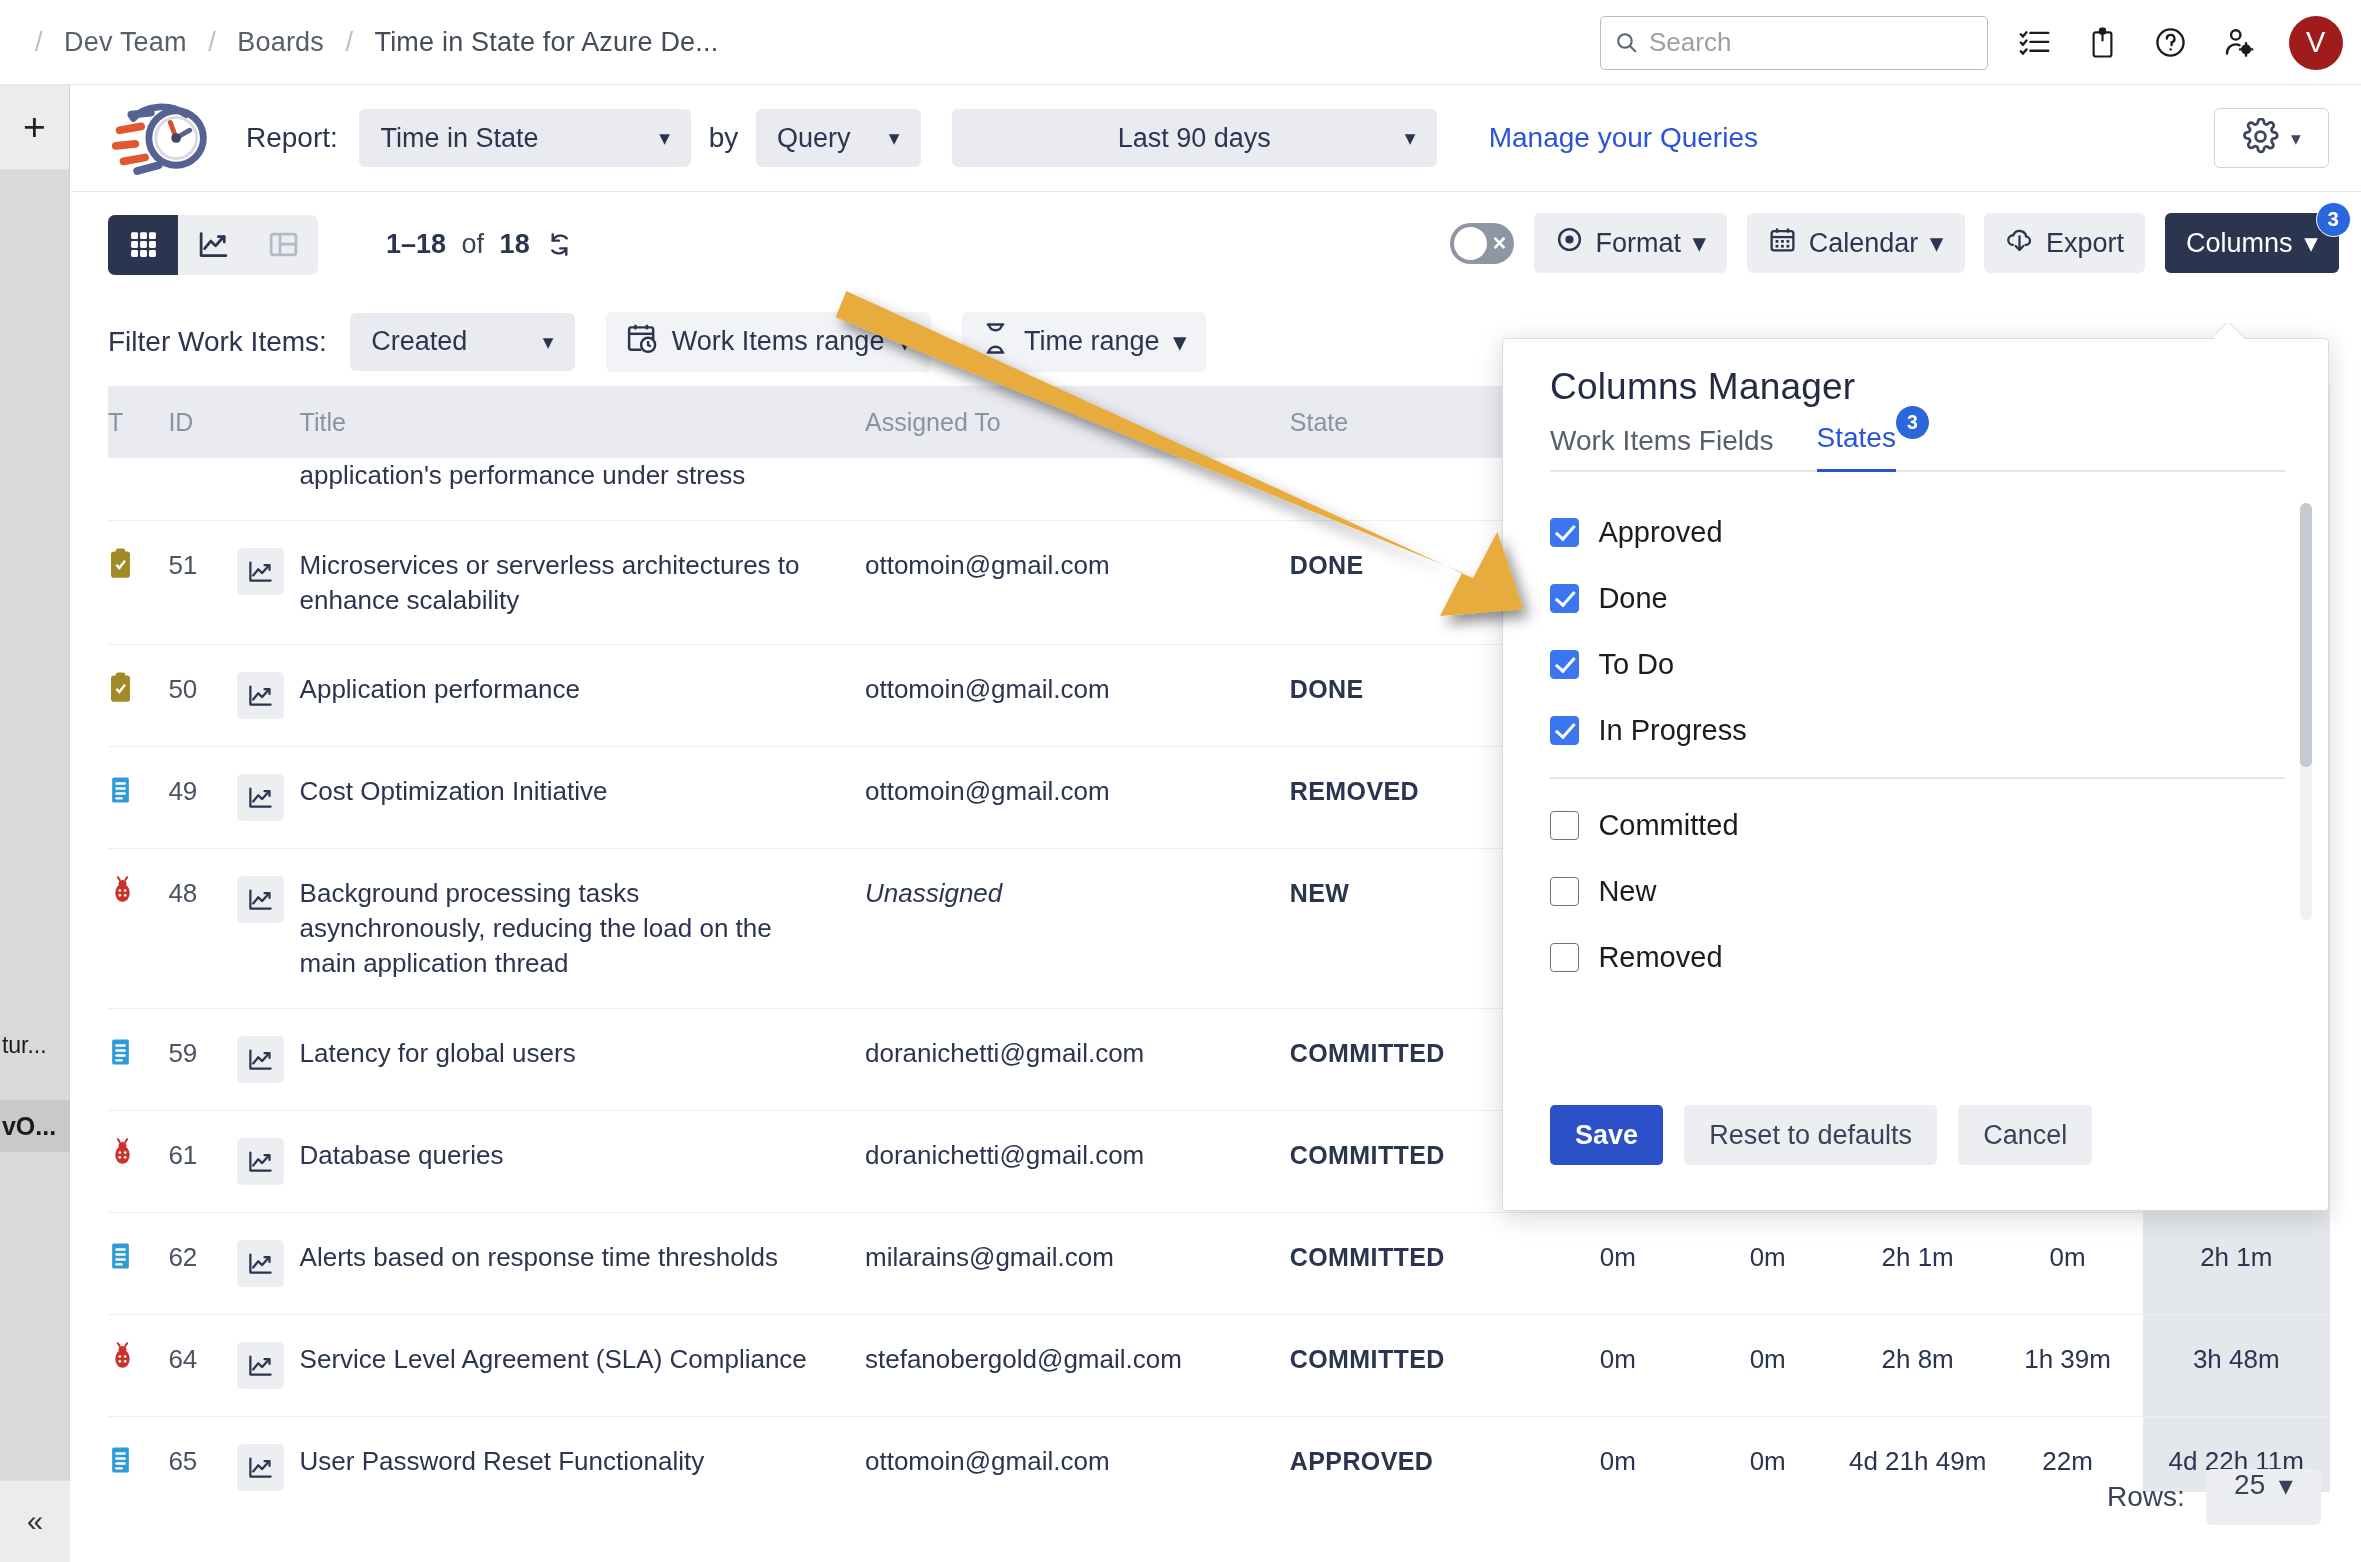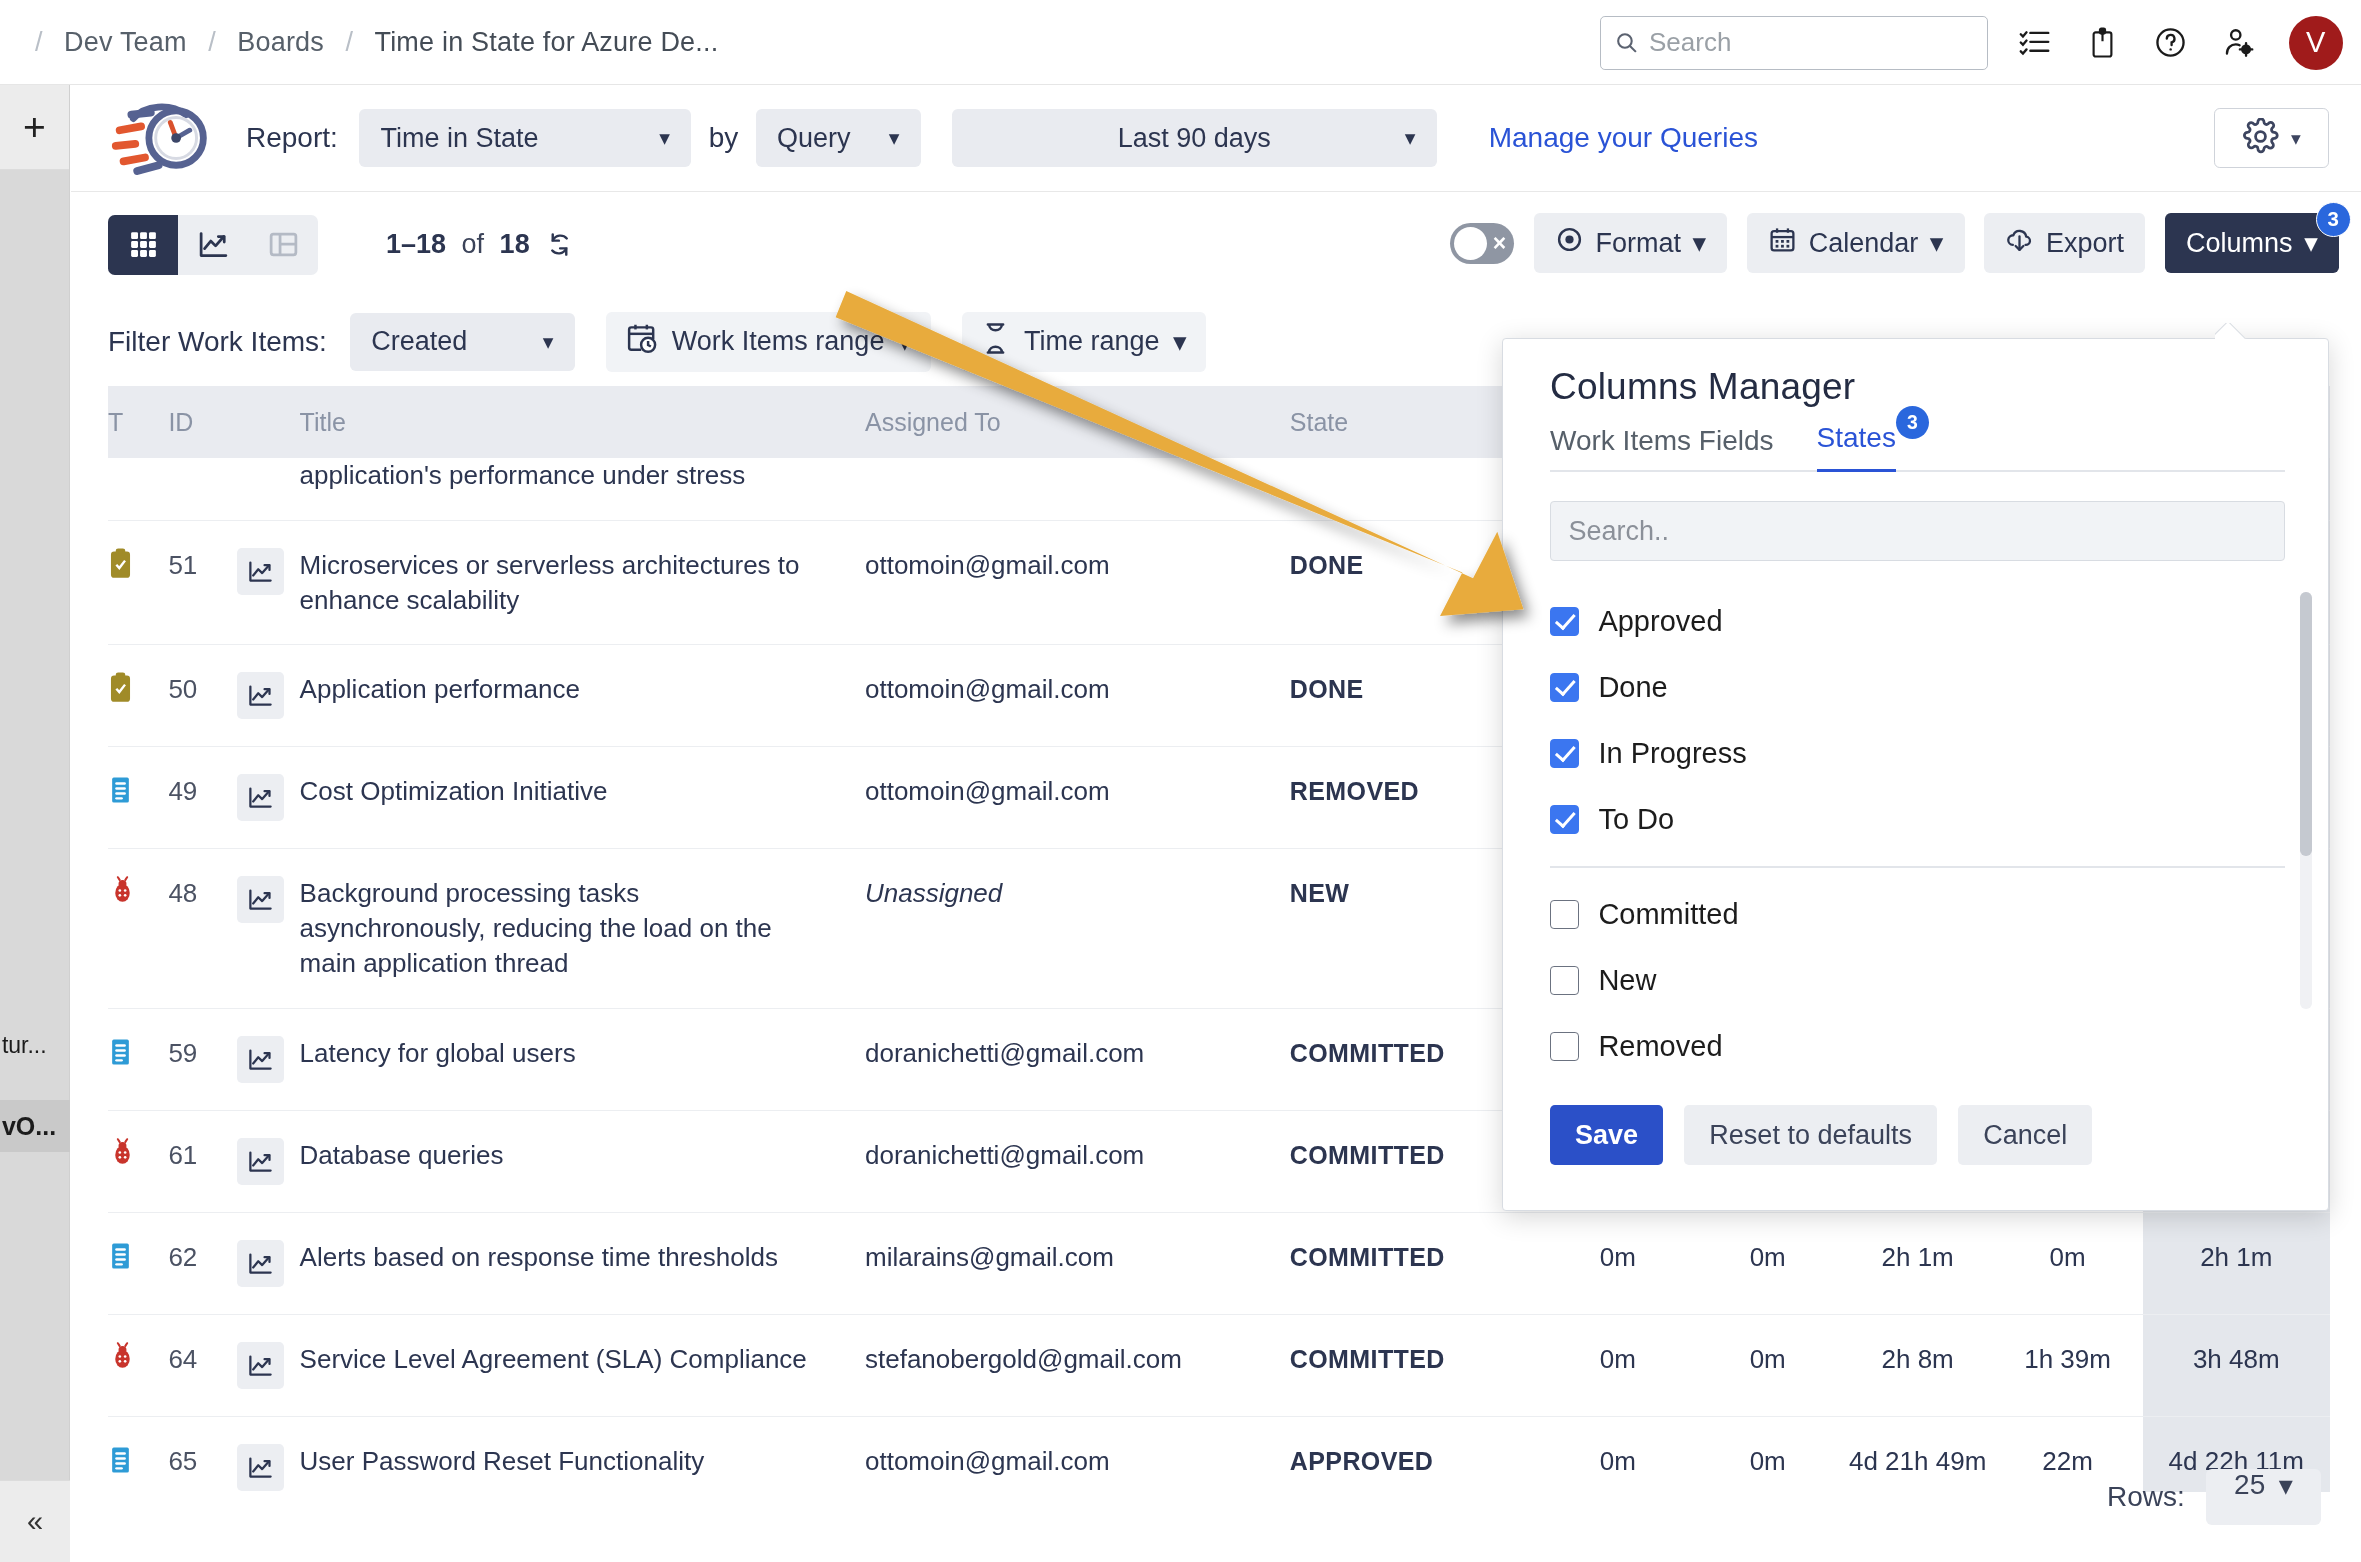--- a/index.html
+++ b/index.html
@@ -829,43 +829,40 @@
       <div class="cm-tabline"></div>
       <div class="cm-tab">
         <span>Work Items Fields</span>
       </div>
       <div class="cm-tab active">
         <span>States</span>
         <span class="tbadge">3</span>
       </div>
     </div>
 
-    <div class="cm-searchwrap">
-      <input class="cm-search" type="text" placeholder="Search.." style="">
-    </div>
 
     <div class="cm-list">
       <div class="cm-scrolltrack"></div>
       <div class="cm-scroll"></div>
       <div id="cm-selected">
           <div class="cm-opt checked">
             <span class="box"></span>
             <span class="lbl">Approved</span>
           </div>
           <div class="cm-opt checked">
             <span class="box"></span>
             <span class="lbl">Done</span>
           </div>
           <div class="cm-opt checked">
             <span class="box"></span>
-            <span class="lbl">In Progress</span>
+            <span class="lbl">To Do</span>
           </div>
           <div class="cm-opt checked">
             <span class="box"></span>
-            <span class="lbl">To Do</span>
+            <span class="lbl">In Progress</span>
           </div>
         </div>
       <div class="cm-div"></div>
       <div id="cm-unselected">
           <div class="cm-opt">
             <span class="box"></span>
             <span class="lbl">Committed</span>
           </div>
           <div class="cm-opt">
             <span class="box"></span>

